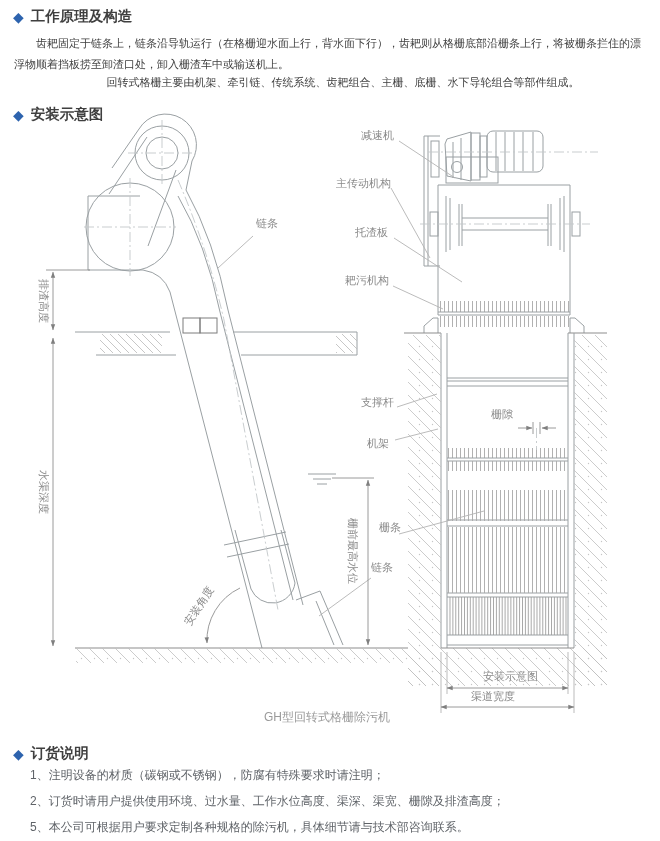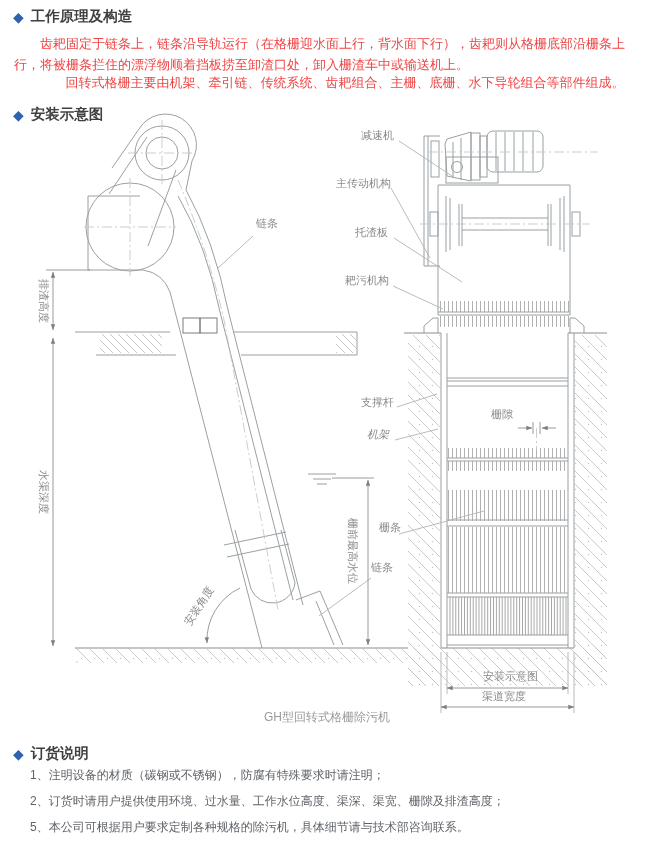--- a/index.html
+++ b/index.html
@@ -1,21 +1,21 @@
 <!DOCTYPE html>
 <html><head>
 <meta charset="utf-8">
 <style>
   html,body{margin:0;padding:0;background:#fff;}
   #page{position:relative;width:660px;height:841px;background:#fff;overflow:hidden;
         font-family:"Liberation Sans","DejaVu Sans",sans-serif;}
   .sec-title{position:absolute;left:13px;font-size:14.5px;font-weight:bold;color:#3f3f3f;
              display:flex;align-items:center;gap:7px;}
   .diamond{color:#2d63ae;font-size:14px;line-height:1;}
-  .body-text{position:absolute;left:14px;right:10px;font-size:13px;color:#ef4444;
+  .body-text{position:absolute;left:14px;right:10px;font-size:11px;color:#404040;
              line-height:21px;text-indent:2em;margin:0;}
   .order-item{position:absolute;left:30px;right:10px;font-size:12px;color:#5f6368;margin:0;}
   svg{position:absolute;left:0;top:0;pointer-events:none;}
   .dlabel{position:absolute;font-size:11px;color:#8a8a8a;white-space:nowrap;line-height:1;}
   .vlabel{position:absolute;font-size:11px;color:#8a8a8a;white-space:nowrap;line-height:1;
           transform:translate(-50%,-50%) rotate(90deg);}
   .alabel{position:absolute;font-size:11px;color:#8a8a8a;white-space:nowrap;line-height:1;
           transform:translate(-50%,-50%) rotate(-57deg);}
   .caption{position:absolute;font-size:12px;color:#9a9a9a;white-space:nowrap;text-align:right;}
 </style>
@@ -223,29 +223,29 @@
     </g>
   </svg>
 
   <div class="dlabel" style="left:256px;top:218px;">链条</div>
   <div class="vlabel" style="left:43px;top:301px;">排渣高度</div>
   <div class="vlabel" style="left:43px;top:492px;">水渠深度</div>
   <div class="vlabel" style="left:352px;top:551px;">栅前最高水位</div>
   <div class="alabel" style="left:199px;top:606px;">安装角度</div>
   <div class="dlabel" style="left:371px;top:562px;">链条</div>
   <div class="dlabel" style="left:361px;top:397px;">支撑杆</div>
-  <div class="dlabel" style="left:367px;top:429px;font-style:italic;">机架</div>
+  <div class="dlabel" style="left:367px;top:438px;">机架</div>
   <div class="dlabel" style="left:371px;top:522px;margin-left:8px;">栅条</div>
   <div class="dlabel" style="left:361px;top:130px;">减速机</div>
   <div class="dlabel" style="left:336px;top:178px;">主传动机构</div>
   <div class="dlabel" style="left:355px;top:227px;">托渣板</div>
   <div class="dlabel" style="left:345px;top:275px;">耙污机构</div>
   <div class="dlabel" style="left:491px;top:409px;">栅隙</div>
   <div class="dlabel" style="left:483px;top:671px;">安装示意图</div>
-  <div class="dlabel" style="left:482px;top:691px;">渠道宽度</div>
+  <div class="dlabel" style="left:471px;top:691px;">渠道宽度</div>
   <div class="caption" style="left:264px;top:709px;">GH型回转式格栅除污机</div>
 
   <div class="sec-title" style="top:744px;">
     <span class="diamond">◆</span>
     <span>订货说明</span>
   </div>
   <p class="order-item" style="top:767px;">1、注明设备的材质（碳钢或不锈钢），防腐有特殊要求时请注明；</p>
   <p class="order-item" style="top:793px;">2、订货时请用户提供使用环境、过水量、工作水位高度、渠深、渠宽、栅隙及排渣高度；</p>
   <p class="order-item" style="top:819px;">5、本公司可根据用户要求定制各种规格的除污机，具体细节请与技术部咨询联系。</p>
 

